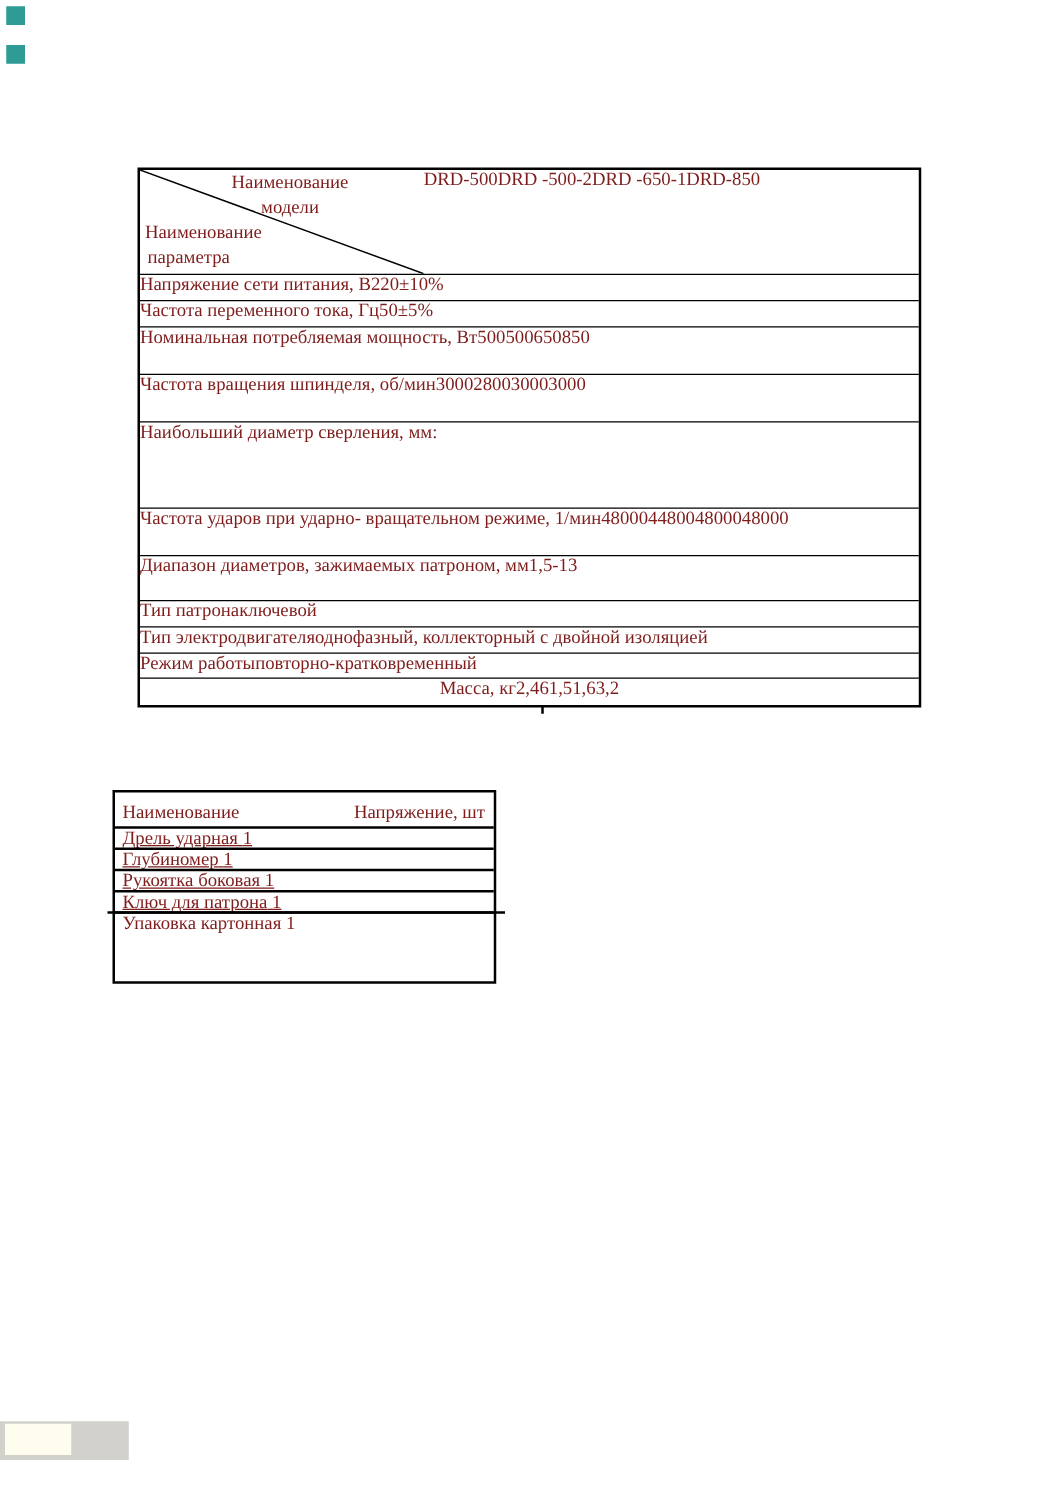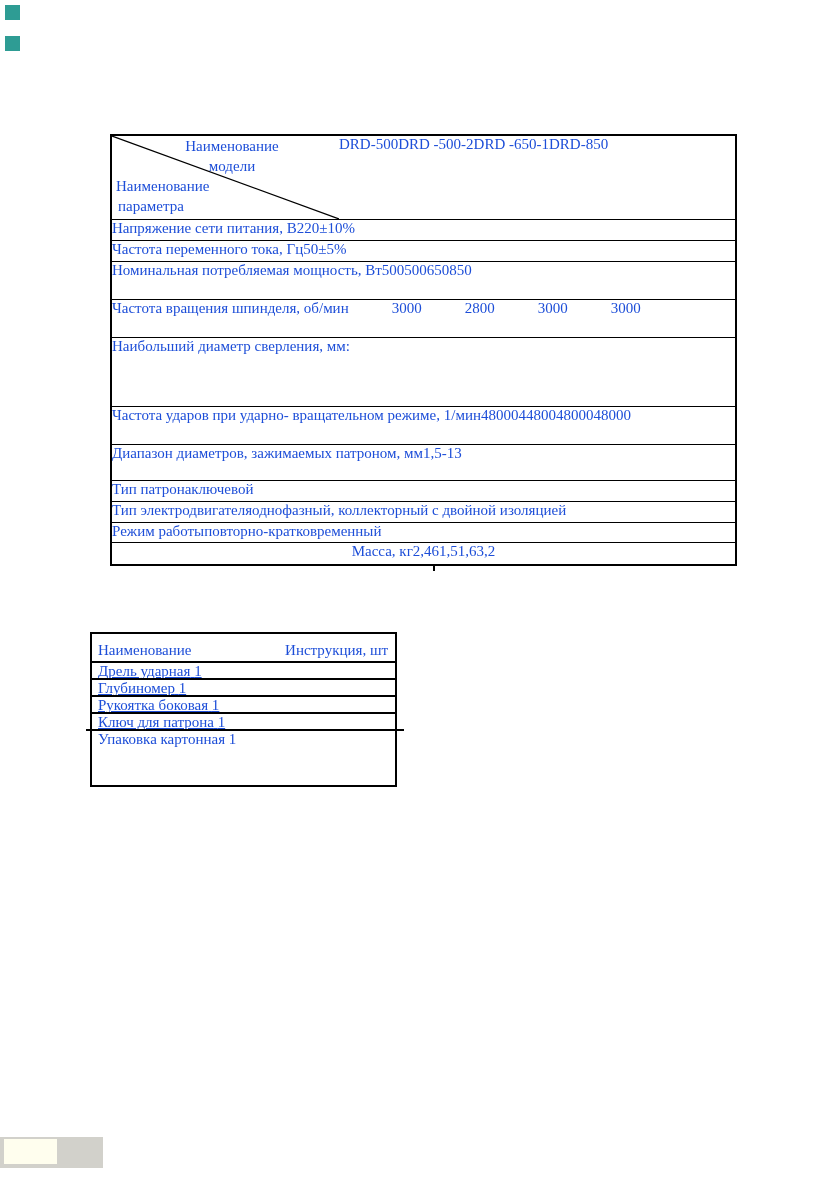--- a/index.html
+++ b/index.html
@@ -1,17 +1,17 @@
 <!DOCTYPE html>
 <html><head>
 <meta charset="utf-8">
 <style>
   html,body{margin:0;padding:0;background:#ffffff;}
   #page{position:relative;width:839px;height:1191px;background:#ffffff;overflow:hidden;
-        font-family:"Liberation Serif","DejaVu Serif",serif;color:#1d4ed8;}
+        font-family:"Liberation Serif","DejaVu Serif",serif;color:#7f1d1d;}
 
   
   .marker{position:absolute;left:5px;width:15px;height:15px;background:#2E9C94;}
   #marker1{top:5px;} #marker2{top:36px;}
 
   
   #pagebox{position:absolute;left:0;top:1137px;width:103px;height:31px;background:#D2D1CB;}
   #pagebox-inner{position:absolute;left:4px;top:2px;width:53px;height:25px;background:#FFFEEE;}
 
   
@@ -86,21 +86,21 @@
 
     <div class="t1row" style="height:38px;">
       <div class="lbl">Номинальная  потребляемая
 мощность,  Вт</div>
       <div class="c c1 vbot">500</div>
       <div class="c c2 vbot">500</div>
       <div class="c c3 vbot">650</div>
       <div class="c c4 vbot">850</div>
     </div>
 
-    <div class="t1row" style="height:38px;gap:43px;">
+    <div class="t1row" style="height:38px;">
       <div class="lbl">Частота вращения шпинделя,
 об/мин</div>
       <div class="c c1 vbot">3000</div>
       <div class="c c2 vbot">2800</div>
       <div class="c c3 vbot">3000</div>
       <div class="c c4 vbot">3000</div>
     </div>
 
     <div class="t1row" style="height:69px;">
       <div class="lbl small">Наибольший диаметр сверления,  мм:</div>
@@ -147,21 +147,21 @@
       <div class="c c3 vcen">1,6</div>
       <div class="c c4 vcen">3,2</div>
     </div>
 
     <div id="t1-tick"></div>
   </div>
 
   <div id="t2">
     <div class="t2row hdr">
       <span id="t2-hdr-name">Наименование</span>
-      <span id="t2-hdr-qty">Инструкция, шт</span>
+      <span id="t2-hdr-qty">Напряжение, шт</span>
     </div>
 
     <div class="t2row std">
       <span>Дрель ударная</span>
       <span class="qty">1</span>
     </div>
     <div class="t2row std">
       <span>Глубиномер</span>
       <span class="qty">1</span>
     </div>

